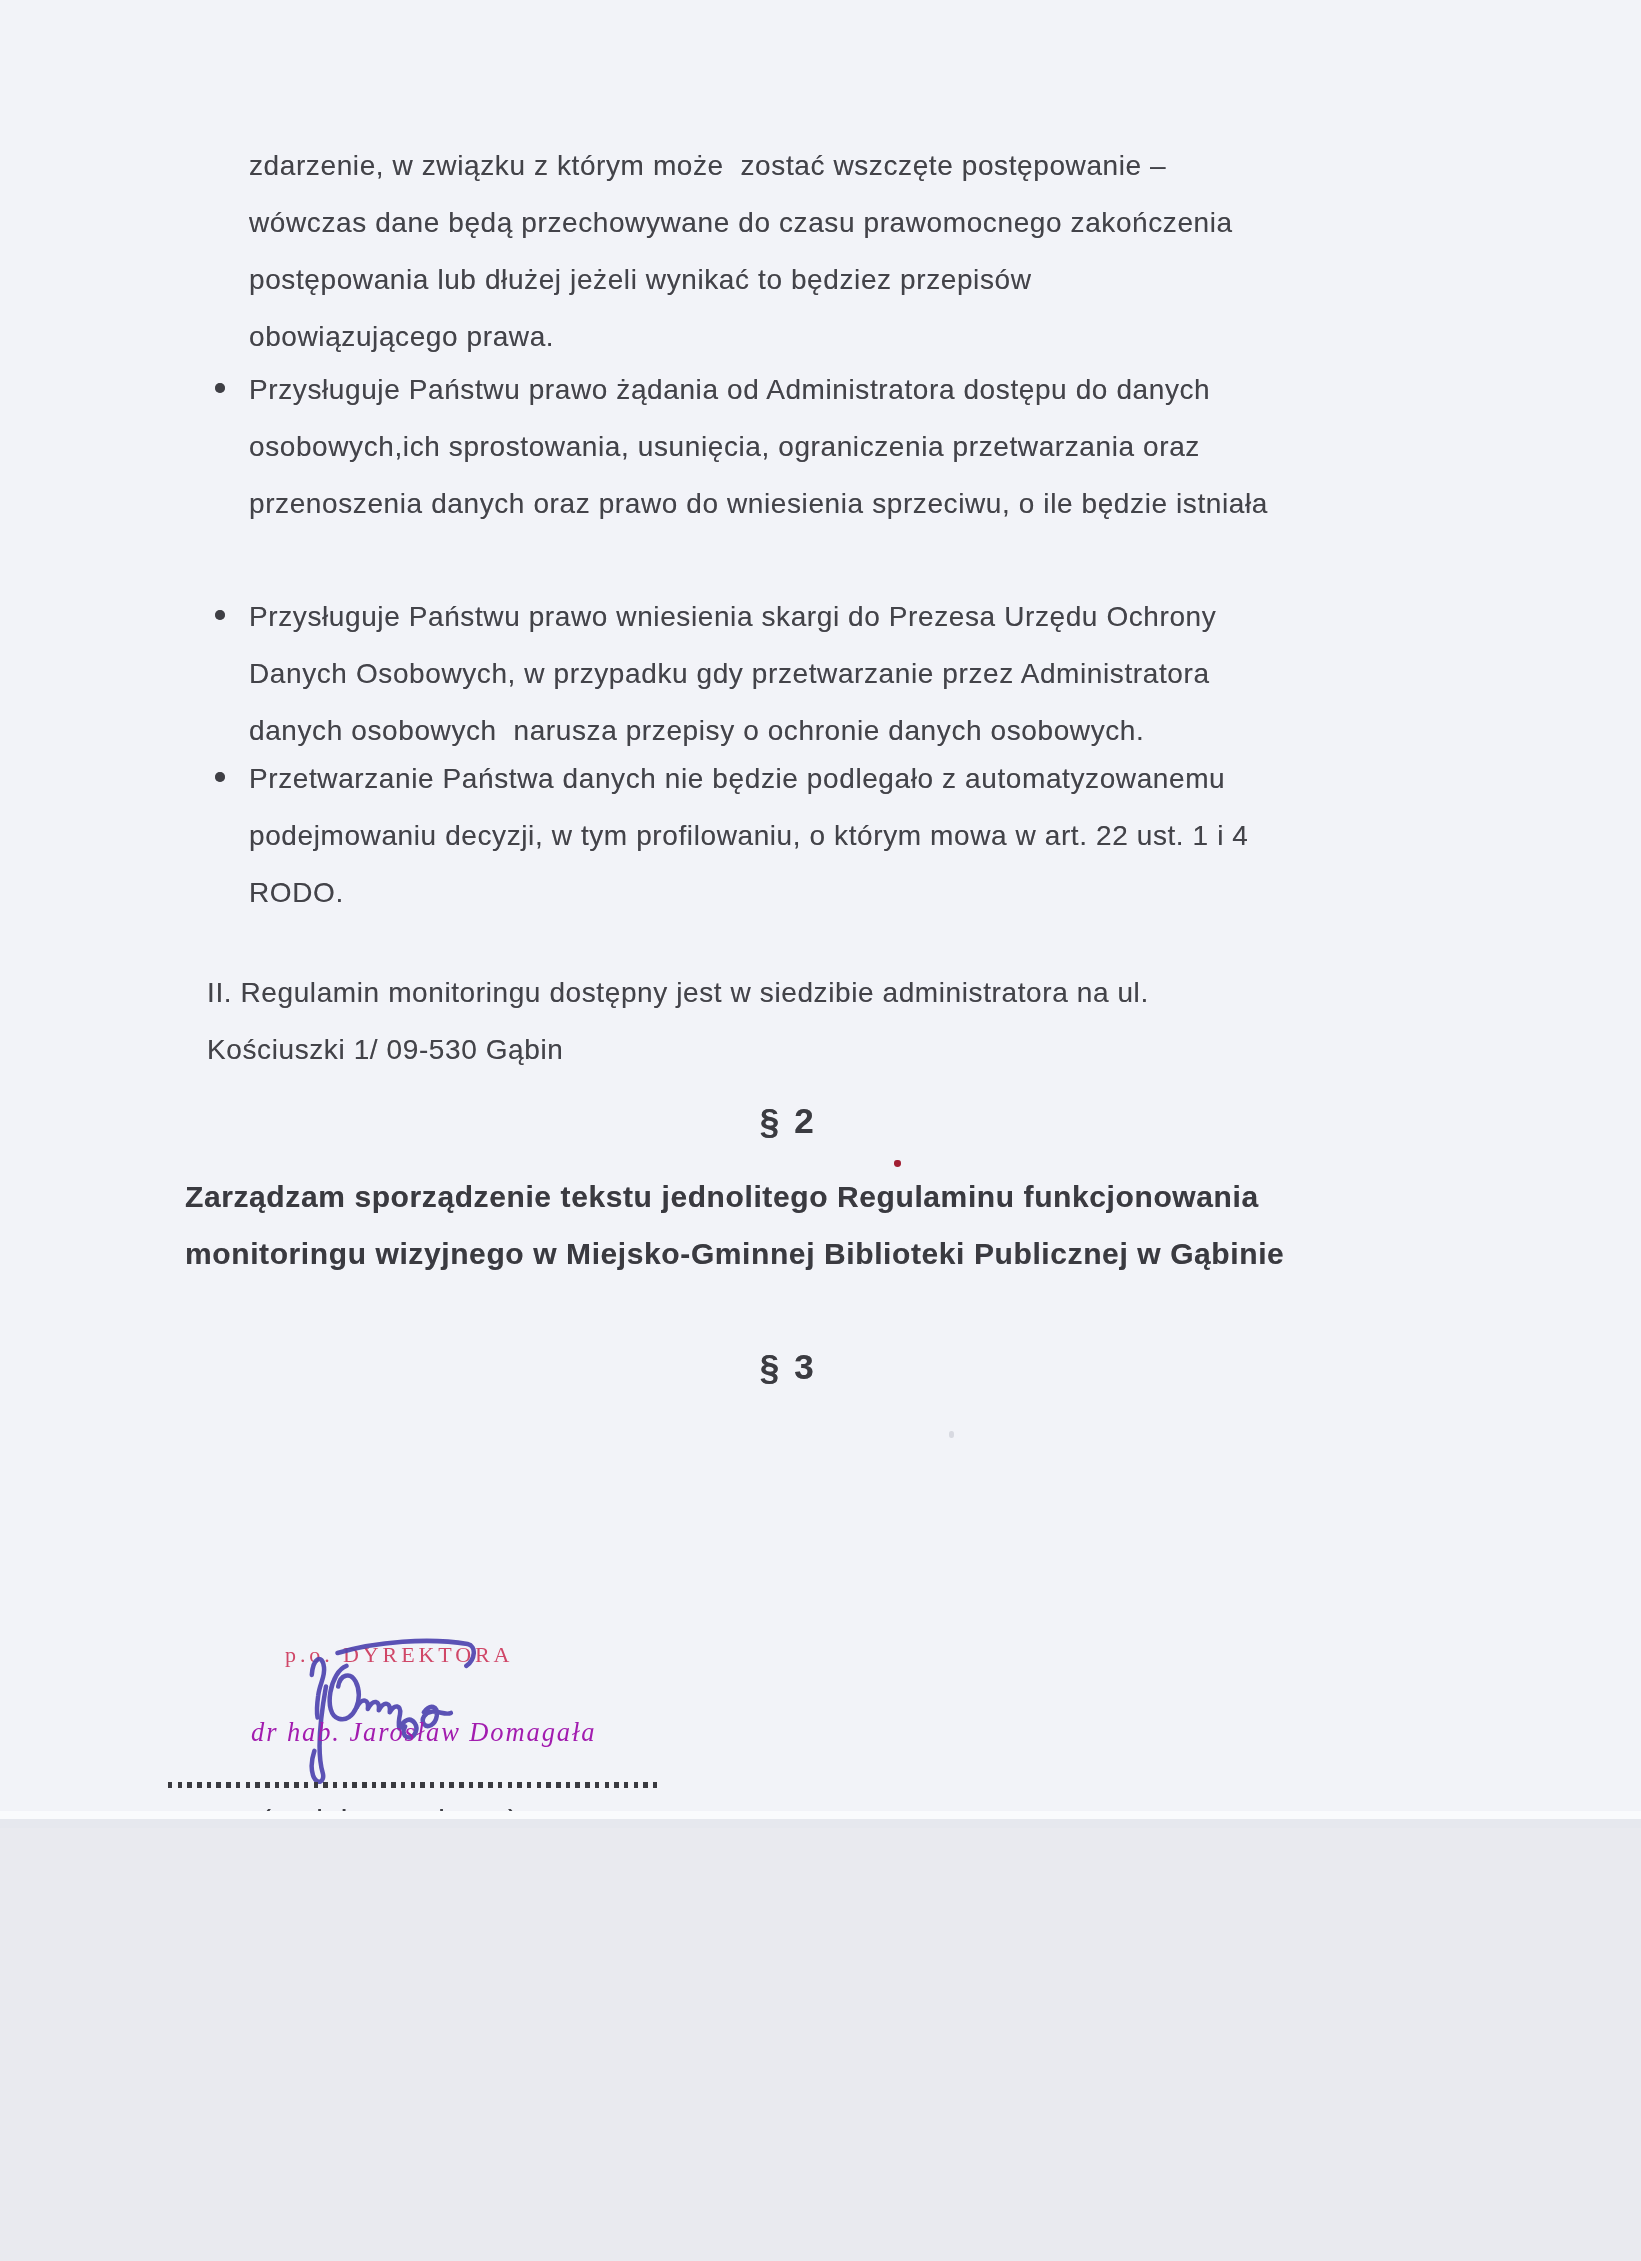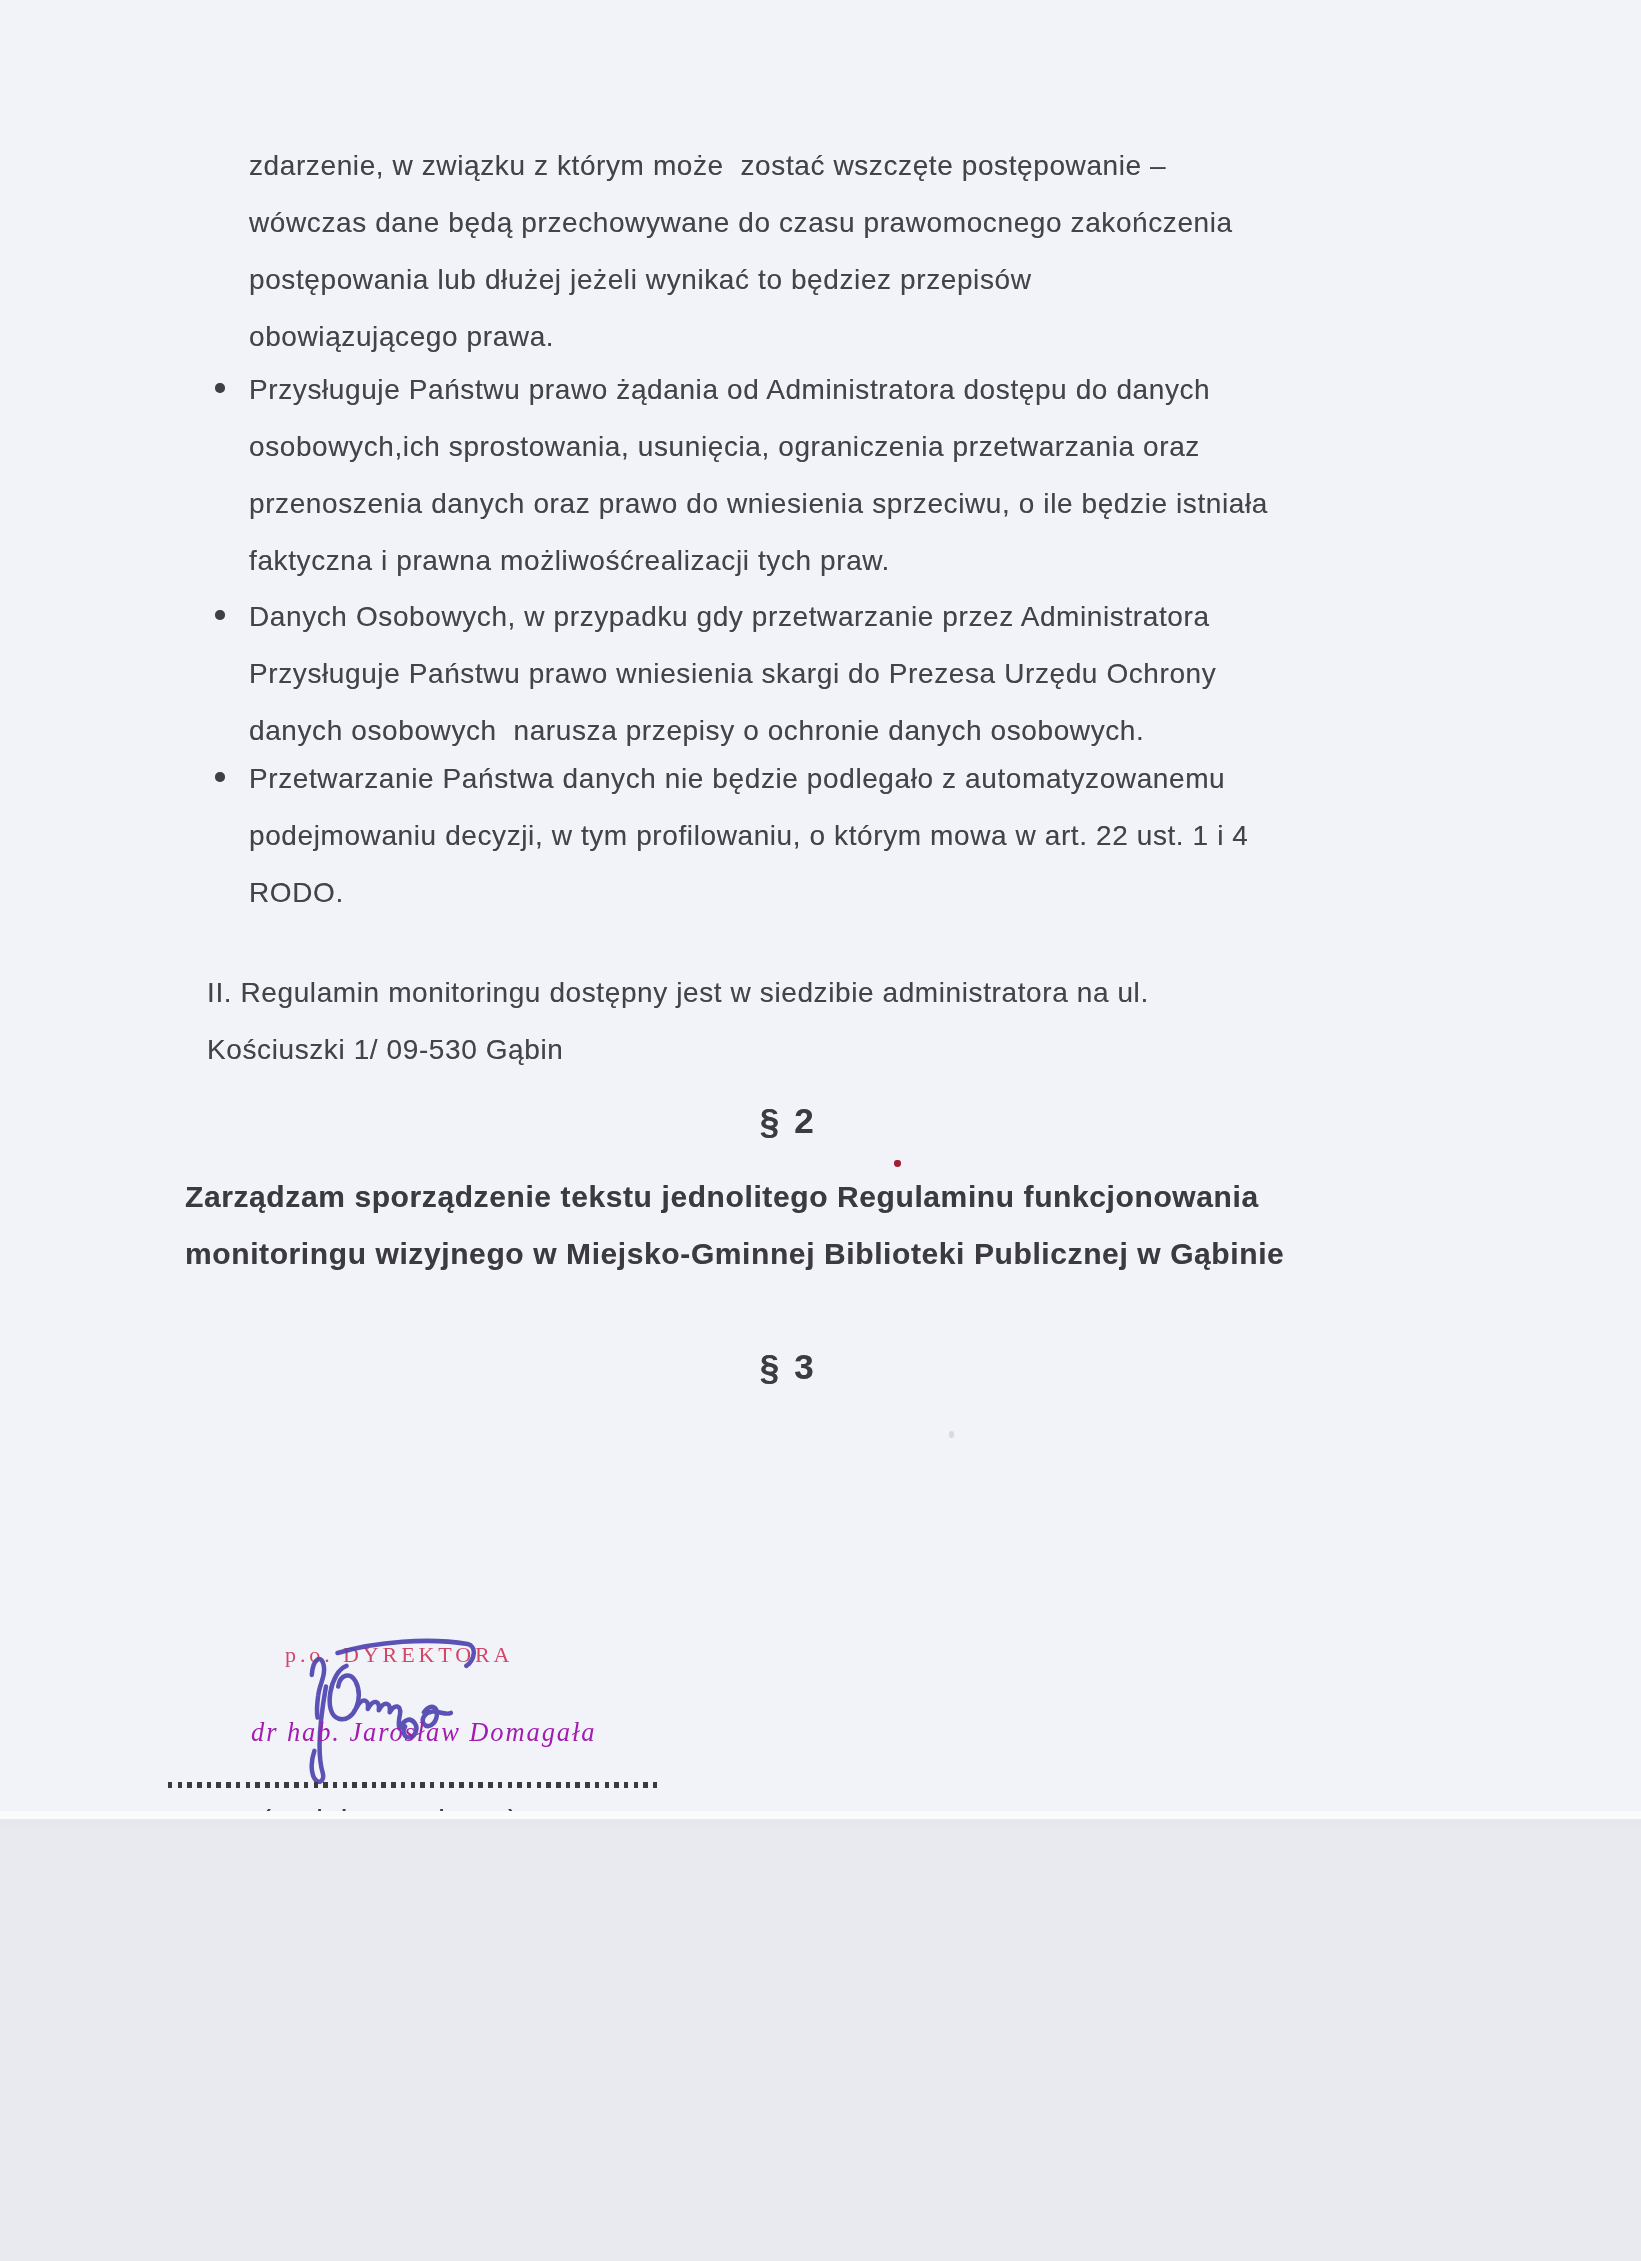--- a/index.html
+++ b/index.html
@@ -117,27 +117,26 @@
     <div class="tline">wówczas dane będą przechowywane do czasu prawomocnego zakończenia</div>
     <div class="tline">postępowania lub dłużej jeżeli wynikać to będziez przepisów</div>
     <div class="tline">obowiązującego prawa.</div>
   </div>
 
   <div class="bullet-item" style="left:249px;top:361px;">
     <span class="bullet-dot"></span>
     <div class="tline">Przysługuje Państwu prawo żądania od Administratora dostępu do danych</div>
     <div class="tline">osobowych,ich sprostowania, usunięcia, ograniczenia przetwarzania oraz</div>
     <div class="tline">przenoszenia danych oraz prawo do wniesienia sprzeciwu, o ile będzie istniała</div>
-    <div class="tline">faktyczna i prawna możliwośćrealizacji tych praw.</div>
   </div>
 
   <div class="bullet-item" style="left:249px;top:588px;">
     <span class="bullet-dot"></span>
+    <div class="tline">Przysługuje Państwu prawo wniesienia skargi do Prezesa Urzędu Ochrony</div>
     <div class="tline">Danych Osobowych, w przypadku gdy przetwarzanie przez Administratora</div>
-    <div class="tline">Przysługuje Państwu prawo wniesienia skargi do Prezesa Urzędu Ochrony</div>
     <div class="tline">danych osobowych  narusza przepisy o ochronie danych osobowych.</div>
   </div>
 
   <div class="bullet-item" style="left:249px;top:750px;">
     <span class="bullet-dot"></span>
     <div class="tline">Przetwarzanie Państwa danych nie będzie podlegało z automatyzowanemu</div>
     <div class="tline">podejmowaniu decyzji, w tym profilowaniu, o którym mowa w art. 22 ust. 1 i 4</div>
     <div class="tline">RODO.</div>
   </div>
 

